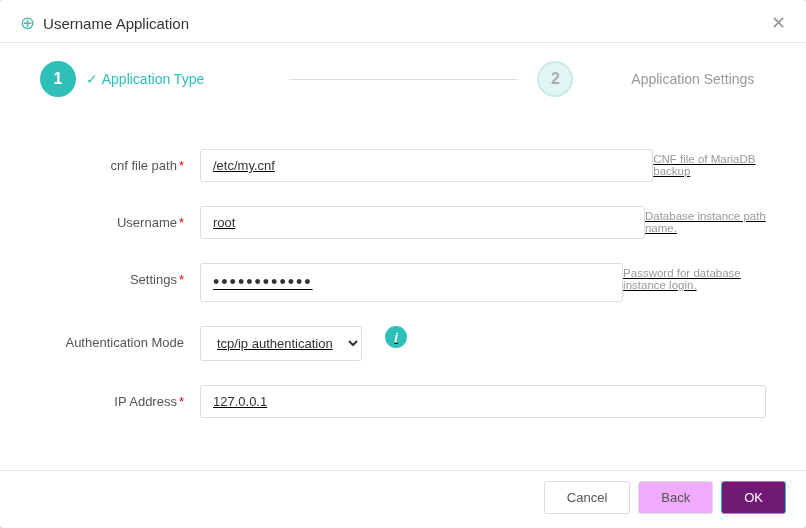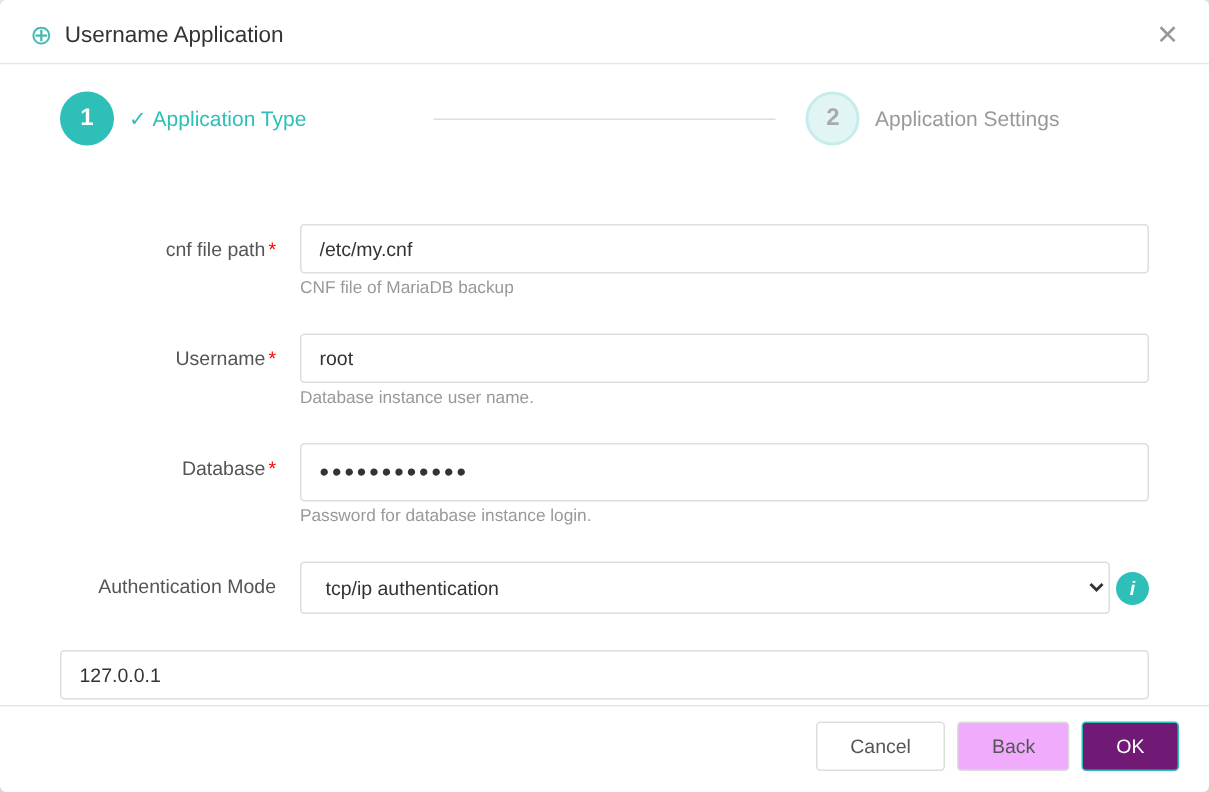--- a/index.html
+++ b/index.html
@@ -88,20 +88,21 @@
       display: flex;
       align-items: center;
       gap: 4px;
     }
     .step-label.active-label {
       color: #2dbfb8;
       font-weight: 500;
     }
     .step-label.inactive-label {
       color: #999;
+      margin-left: 48px;
     }
     .step-divider {
       flex: 1;
       height: 1px;
       background: #ddd;
       margin: 0 20px;
     }
     .modal-body {
       flex: 1;
       padding: 10px 40px 10px 40px;
@@ -122,40 +123,40 @@
       text-align: right;
       padding-right: 16px;
     }
     .required-star {
       color: red;
       margin-left: 2px;
     }
     .form-input-wrap {
       flex: 1;
       display: flex;
-      flex-direction: column;
+      flex-direction: row;
+      text-decoration: underline;
     }
     .form-input {
       width: 100%;
       padding: 8px 12px;
       border: 1px solid #ddd;
       border-radius: 3px;
       font-size: 13px;
       color: #333;
       outline: none;
     }
     .form-hint {
       font-size: 11.5px;
       color: #999;
       margin-top: 4px;
     }
     .form-select-wrap {
       display: flex;
-      align-items: center;
-      gap: 4px;
+      gap: 23px;
     }
     .form-select {
       flex: 1;
       padding: 8px 12px;
       border: 1px solid #ddd;
       border-radius: 3px;
       font-size: 13px;
       color: #333;
       background: #fff;
       appearance: auto;
@@ -250,27 +251,27 @@
         <span class="form-hint">CNF file of MariaDB backup</span>
       </div>
     </div>
 
     <div class="form-row">
       <div class="form-label">
         <span>Username</span><span class="required-star">*</span>
       </div>
       <div class="form-input-wrap">
         <input class="form-input" type="text" value="root" style="">
-        <span class="form-hint">Database instance user name.</span>
-      </div>
-    </div>
-
-    <div class="form-row">
-      <div class="form-label">
-        <span>Database</span><span class="required-star">*</span>
+        <span class="form-hint">Database instance path name.</span>
+      </div>
+    </div>
+
+    <div class="form-row">
+      <div class="form-label">
+        <span>Settings</span><span class="required-star">*</span>
       </div>
       <div class="form-input-wrap">
         <input class="form-input password-dots" type="password" value="············" style="">
         <span class="form-hint">Password for database instance login.</span>
       </div>
     </div>
 
     <div class="form-row">
       <div class="form-label">
         <span>Authentication Mode</span>
@@ -279,20 +280,23 @@
         <div class="form-select-wrap">
           <select class="form-select">
             <option>tcp/ip authentication</option>
           </select>
           <div class="info-icon">i</div>
         </div>
       </div>
     </div>
 
     <div class="form-row">
+      <div class="form-label">
+        <span>IP Address</span><span class="required-star">*</span>
+      </div>
       <div class="form-input-wrap">
         <input class="form-input" type="text" value="127.0.0.1" style="">
       </div>
     </div>
 
   </div>
 
   <div class="modal-footer">
     <button class="btn btn-cancel">Cancel</button>
     <button class="btn btn-back">Back</button>

